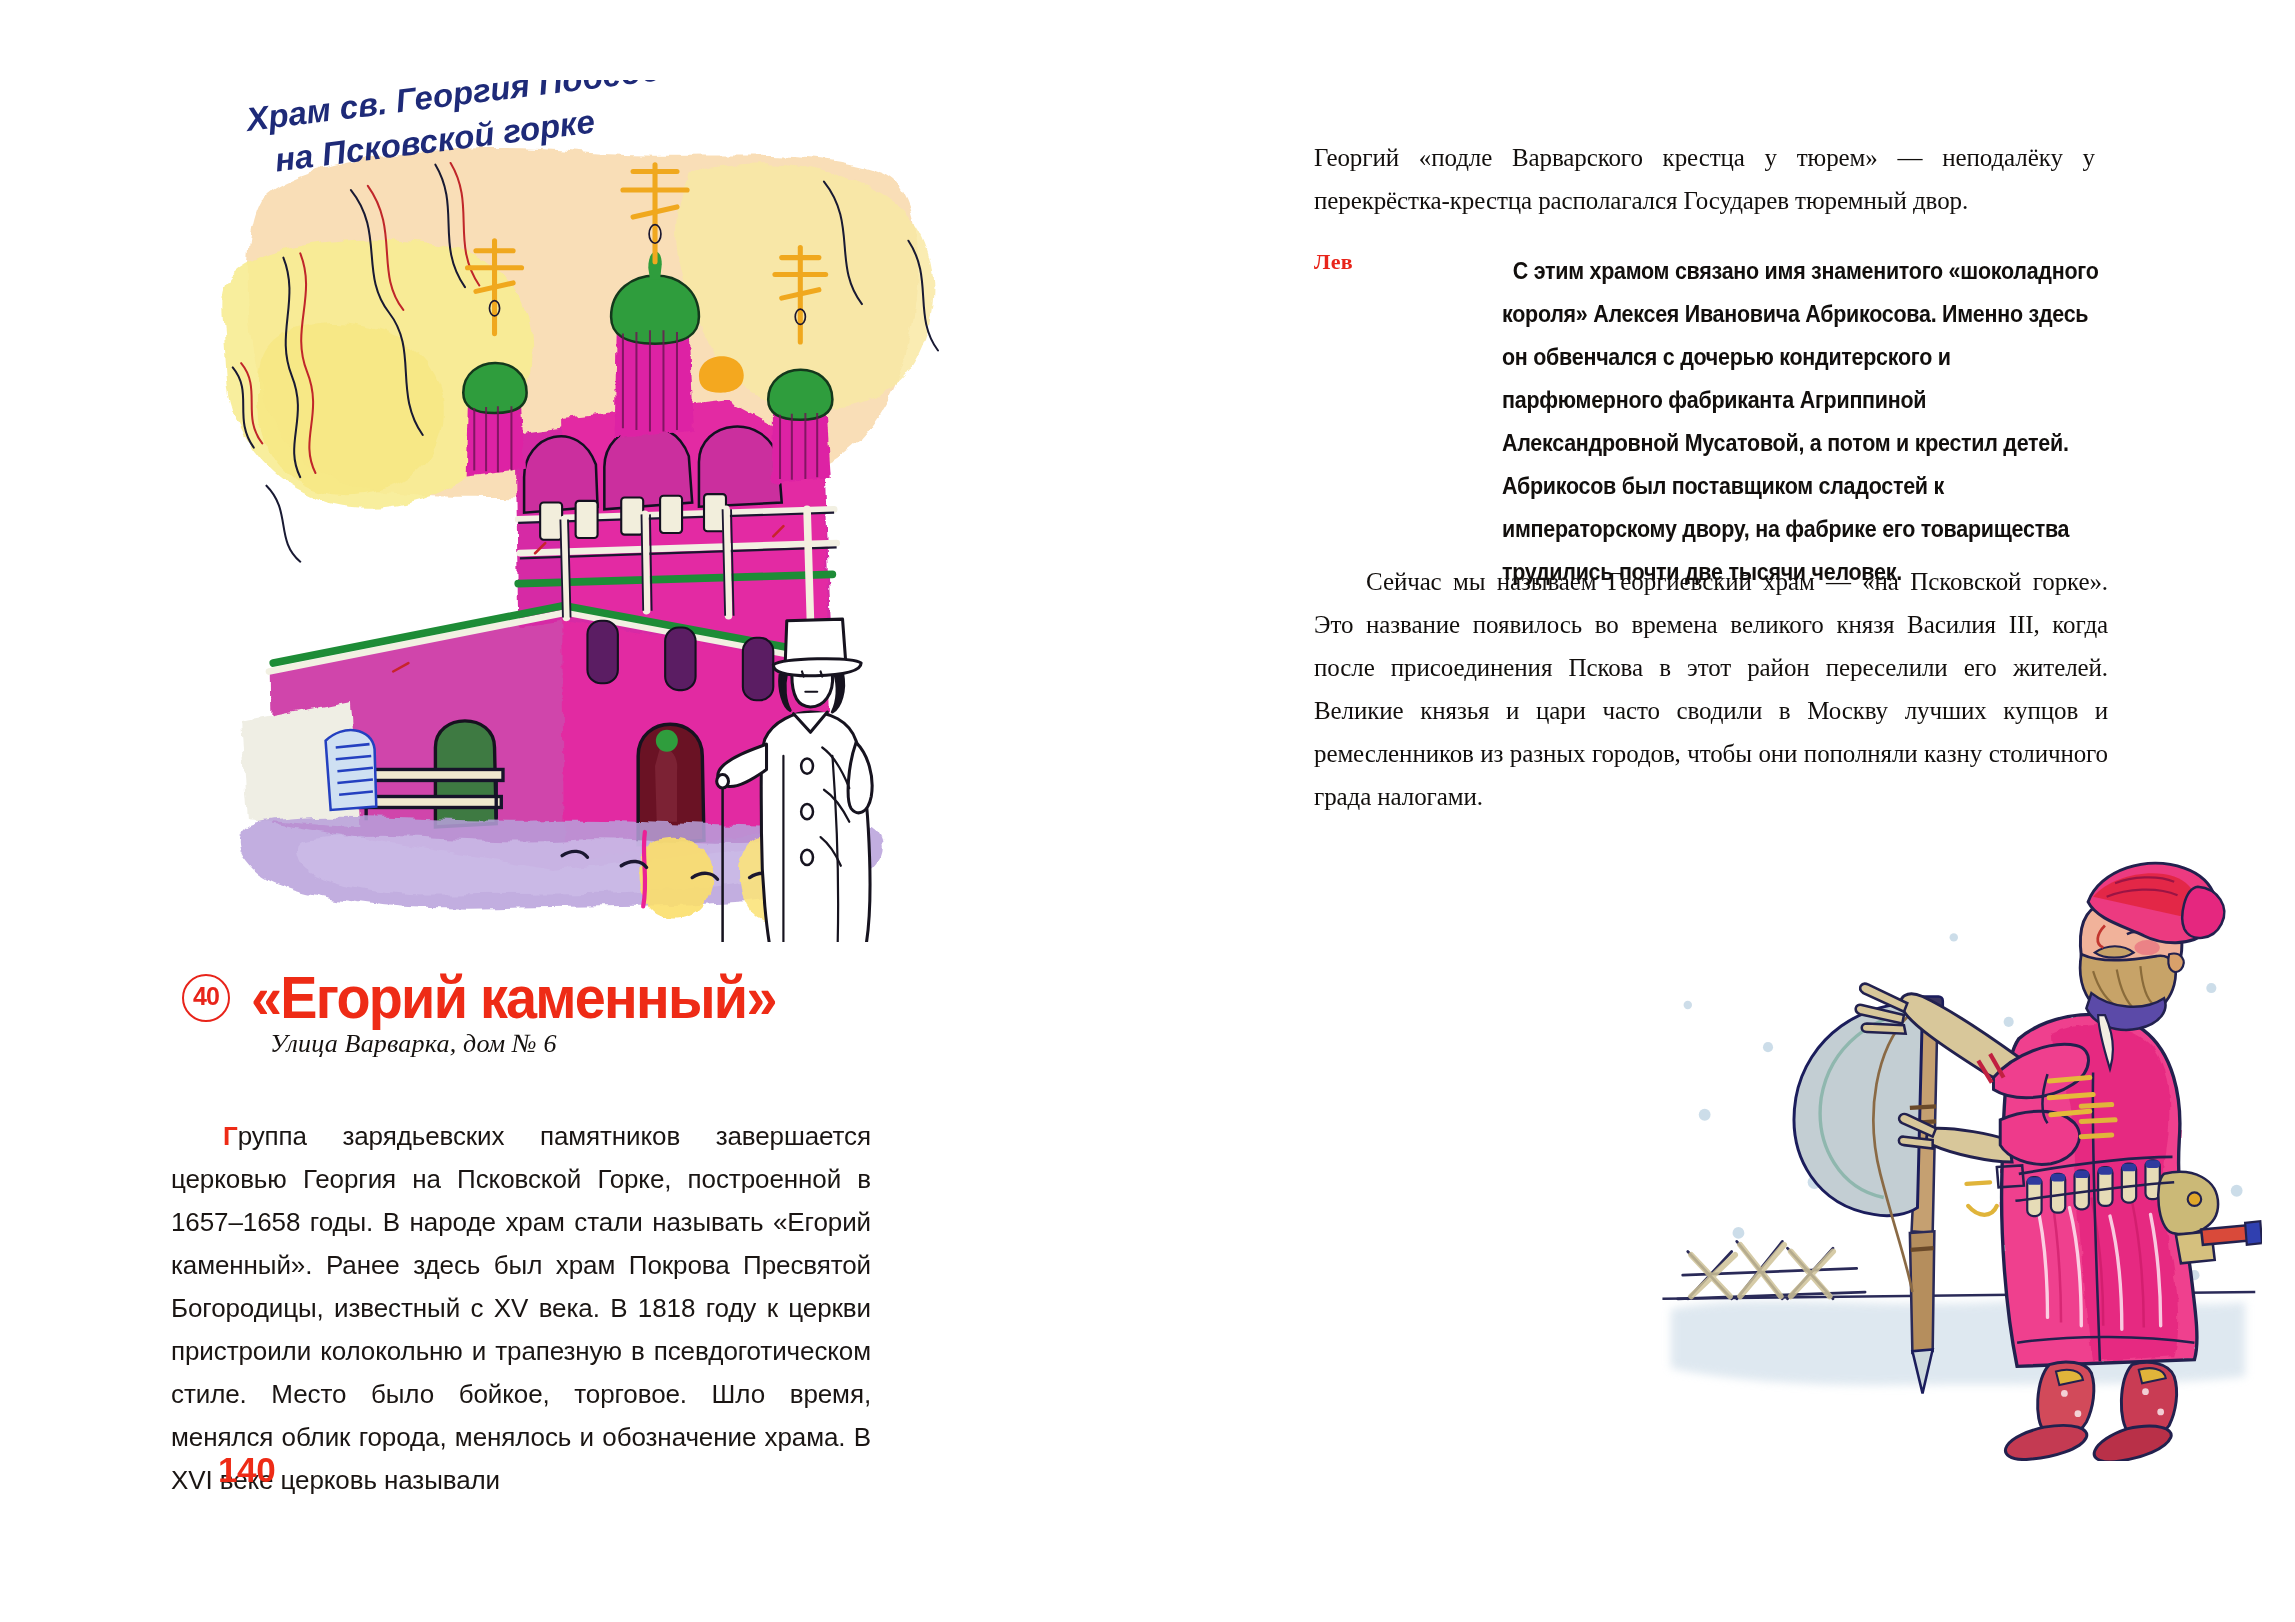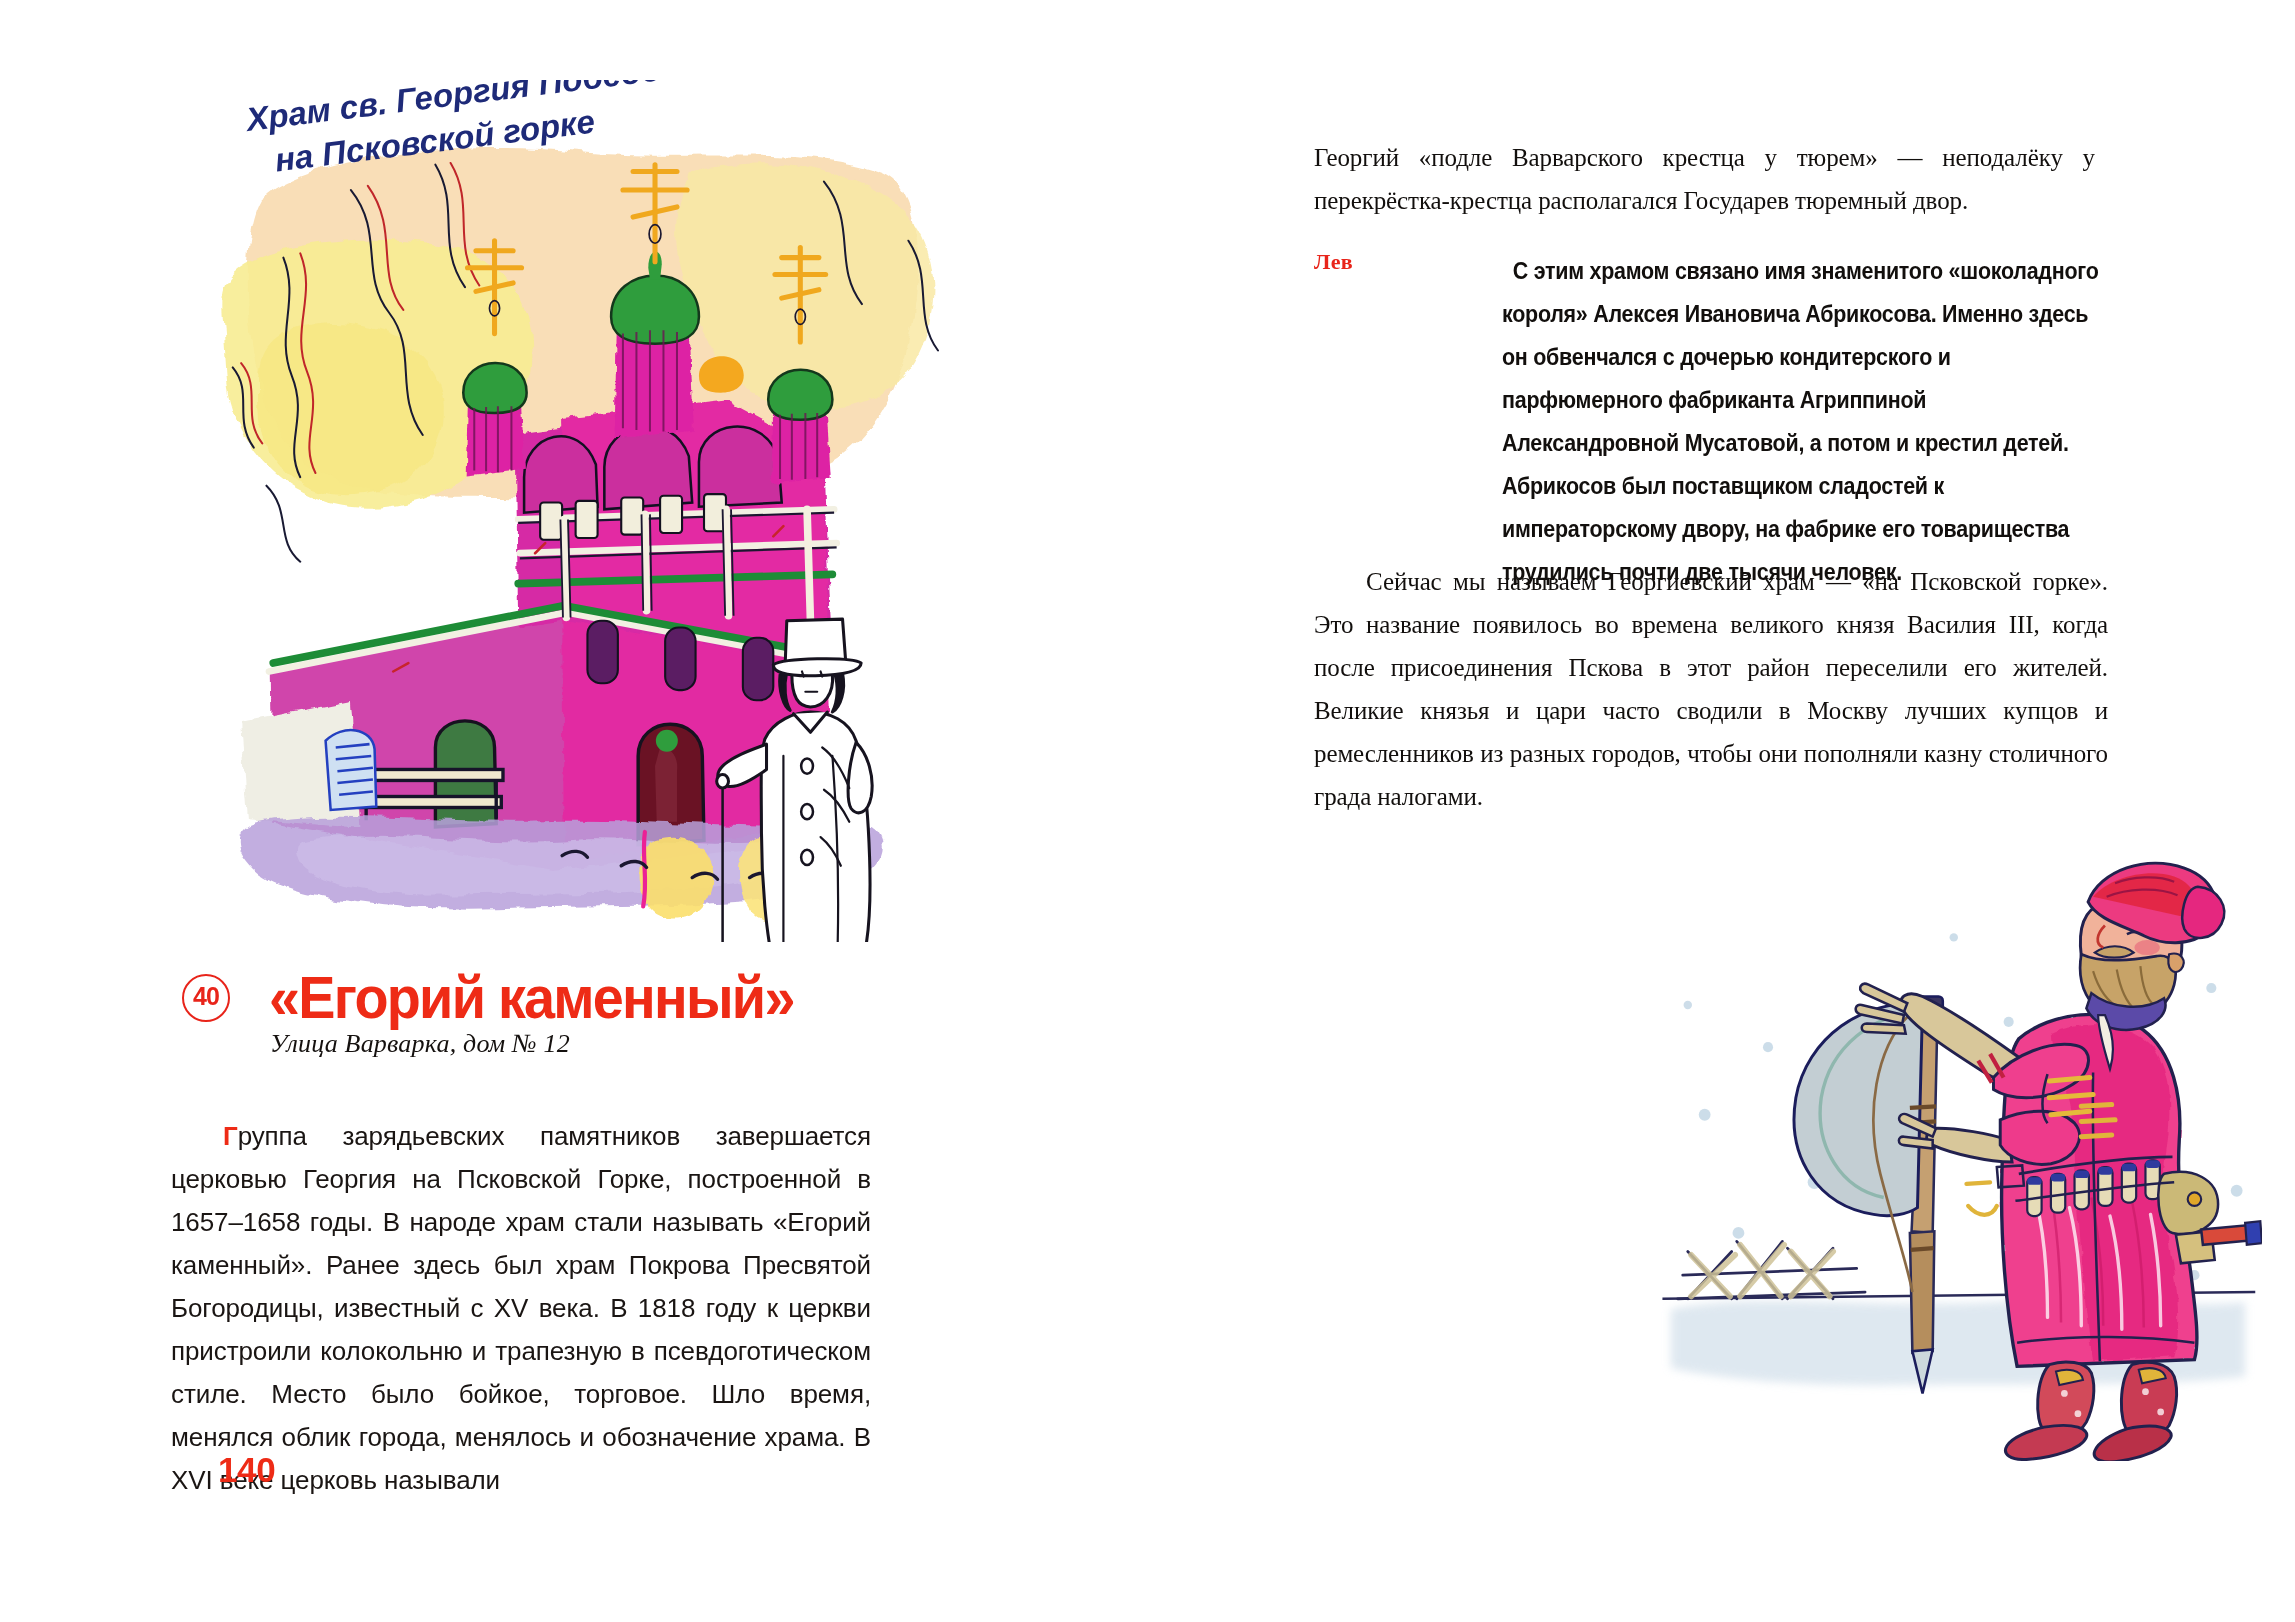--- a/index.html
+++ b/index.html
@@ -37,21 +37,21 @@
   }
   #illustration-church svg { display:block; width:100%; height:100%; }
 
   
   #heading-row {
     position: absolute;
     left: 182px; top: 963px;
     width: 760px;
     display: flex;
     align-items: center;
-    gap: 39px;
+    gap: 21px;
   }
   #chapter-number {
     flex: 0 0 auto;
     width: 44px; height: 44px;
     border: 2.5px solid #e8241a;
     border-radius: 50%;
     color: #e8241a;
     font-family: "Liberation Sans", sans-serif;
     font-size: 25px;
     font-weight: 700;
@@ -429,21 +429,21 @@
           <path d="M640 836 L640 1090" stroke-width="3" fill="none"></path>
           <ellipse cx="640" cy="830" rx="7" ry="8"></ellipse>
         </g>
       </svg>
     </div>
 
     <div id="heading-row">
       <div id="chapter-number">40</div>
       <div id="chapter-title">«Егорий каменный»</div>
     </div>
-    <div id="chapter-subtitle">Улица Варварка, дом № 12</div>
+    <div id="chapter-subtitle">Улица Варварка, дом № 6</div>
 
     <div id="left-body"><span class="indent"></span><span class="dropcap">Г</span><span>руппа зарядьевских памятников завершается церковью Георгия на Псковской Горке, построенной в 1657–1658 годы. В народе храм стали называть «Егорий каменный». Ранее здесь был храм Покрова Пресвятой Богородицы, известный с XV века. В 1818 году к церкви пристроили колокольню и трапезную в псевдоготическом стиле. Место было бойкое, торговое.  Шло время, менялся облик города, менялось и обозначение храма. В XVI веке церковь называли</span></div>
 
     <div id="page-number">140</div>
   </div>
 
   <div id="right-page">
 
     <div id="r-para-1" class="col-serif">Георгий «подле Варварского крестца у тюрем» — неподалёку у перекрёстка-крестца располагался Государев тюремный двор.</div>
 

